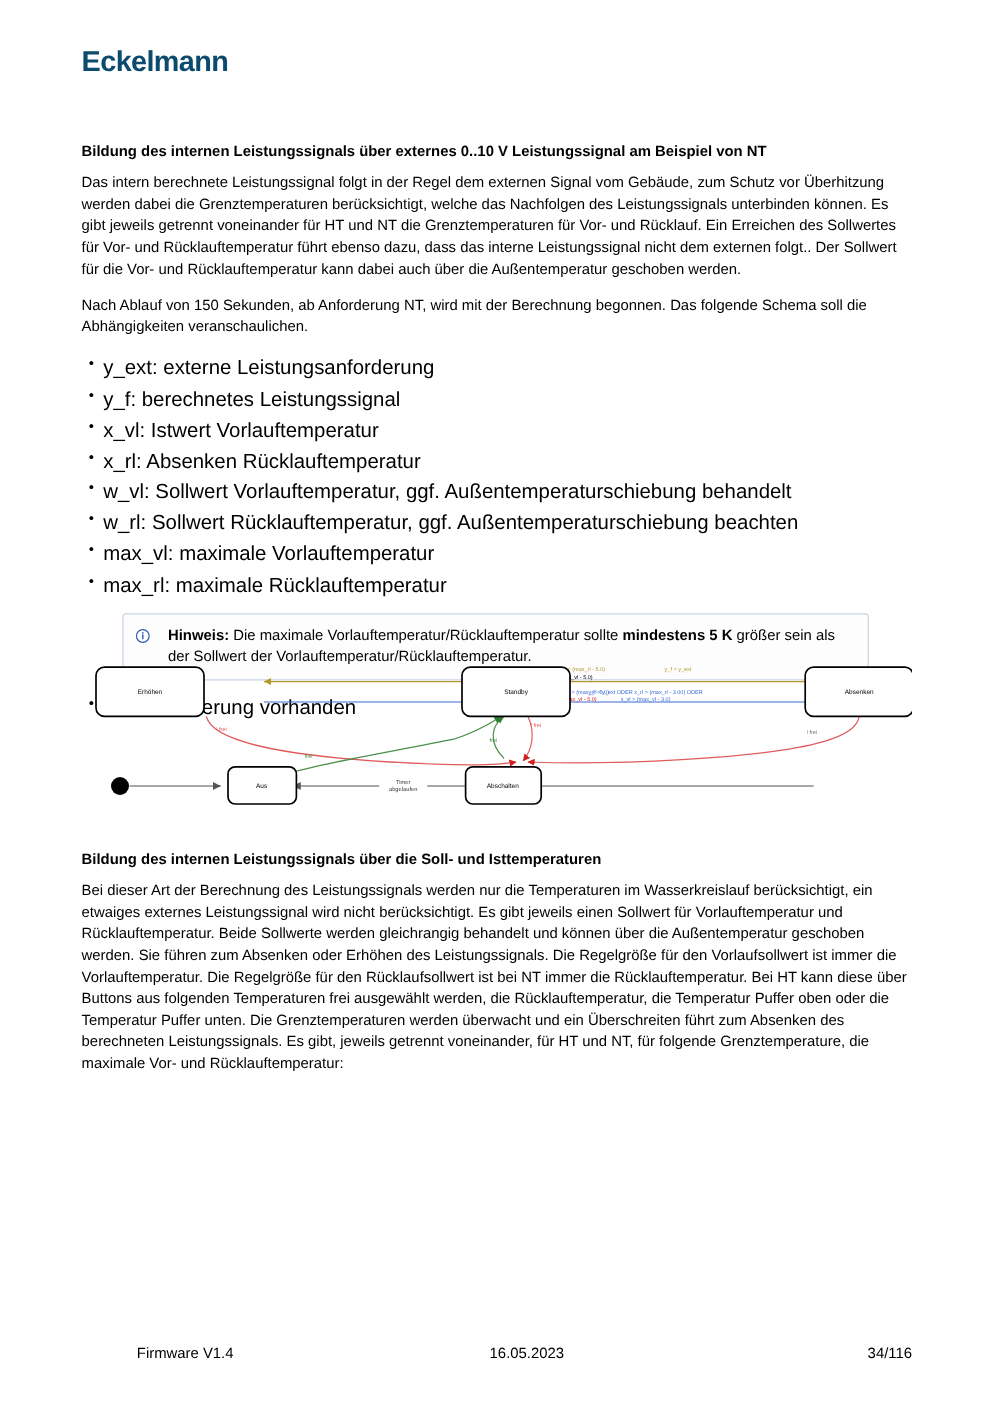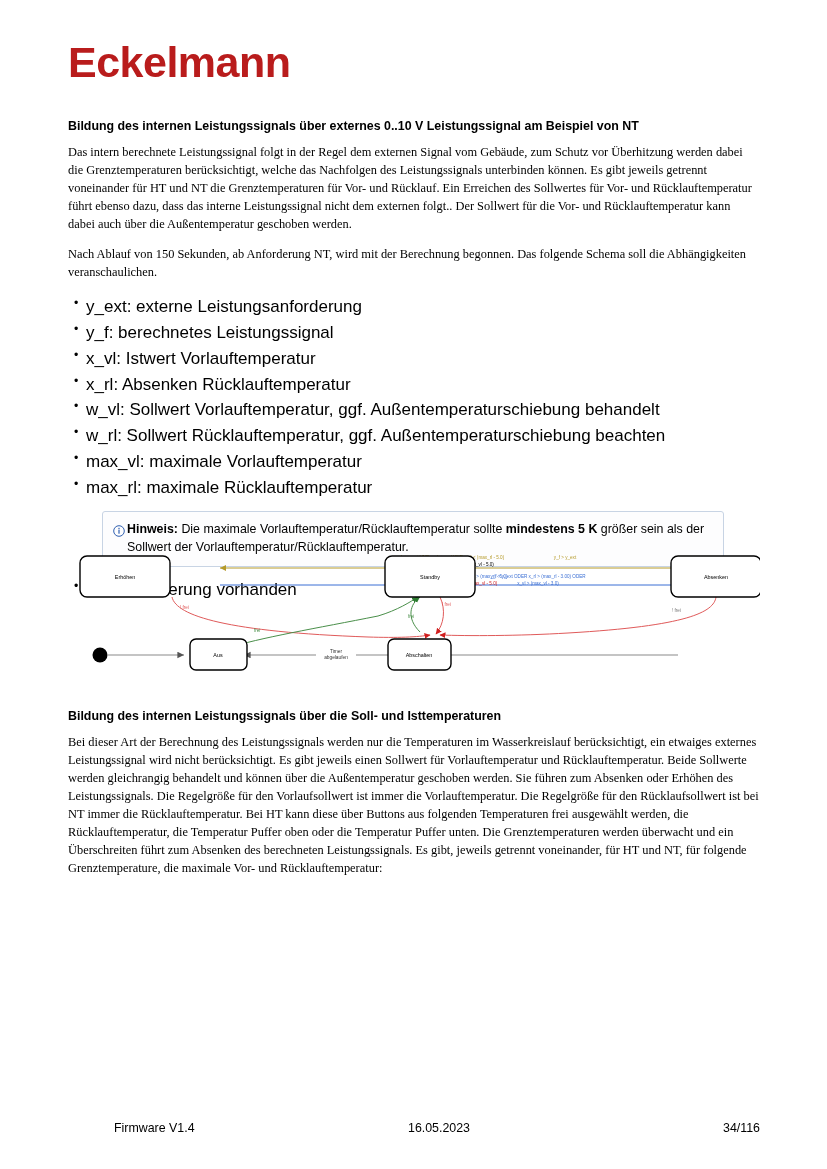--- a/index.html
+++ b/index.html
@@ -8,47 +8,47 @@
     background:#ffffff;
     font-family:"Liberation Sans", sans-serif;
     color:#000000;
     position:relative;
     overflow:hidden;
   }
   .page { position:absolute; left:0; top:0; width:827px; height:1169px; }
 
   .logo {
     position:absolute; left:68px; top:38px;
-    font-size:43px; font-weight:bold; color:#b91c1c;
+    font-size:24px; font-weight:bold; color:#0c4a6e;
     letter-spacing:-0.5px;
   }
 
   .content { position:absolute; left:68px; top:118px; width:692px; }
 
   h2.sec {
     font-size:12.4px; font-weight:bold; margin:0 0 10px 0; line-height:1.3;
   }
   p.body {
-    font-size:12.4px; line-height:1.45; margin:0 0 12px 0; text-align:left;font-family:Liberation Serif, serif;
+    font-size:12.4px; line-height:1.45; margin:0 0 12px 0; text-align:left;
   }
   ul.bullets { margin:0 0 10px 0; padding:0; list-style:none; }
   ul.bullets li {
     font-size:17px; line-height:1.52; padding-left:18px; position:relative;
   }
   ul.bullets li:before {
     content:"\2022"; position:absolute; left:6px; top:0; font-size:12.4px;
   }
 
   .hintbox {
     margin:8px 0 10px 34px;
     border:1px solid #c8d4e4;
     border-radius:3px;
     background:#fdfdfe;
     padding:9px 12px 9px 10px;
-    display:flex; gap:2px; align-items:flex-start;
+    display:flex; gap:15px; align-items:flex-start;
     width:622px; box-sizing:border-box;
   }
   .hint-icon { flex:0 0 auto; margin-top:2px; }
   .hint-text { font-size:12.4px; line-height:1.45; }
   .hint-text b { font-weight:bold; }
 
   .diagram-wrap { position:absolute; left:68px; top:540px; width:692px; height:140px; }
   .diagram-wrap svg { display:block; }
 
   .footer { position:absolute; left:68px; top:1121px; width:692px; font-size:12.4px; }

